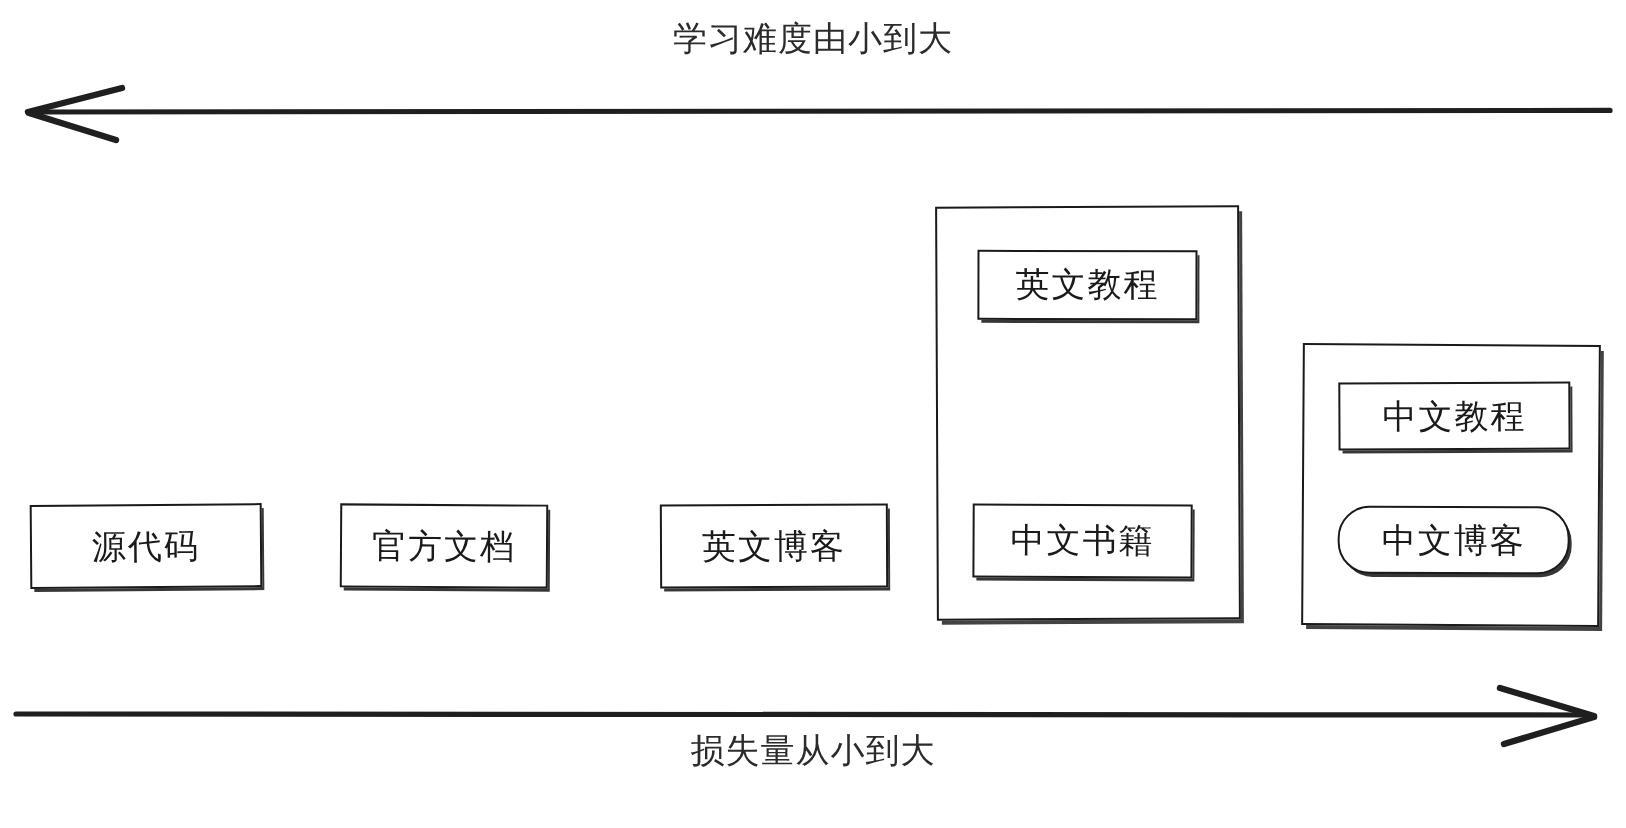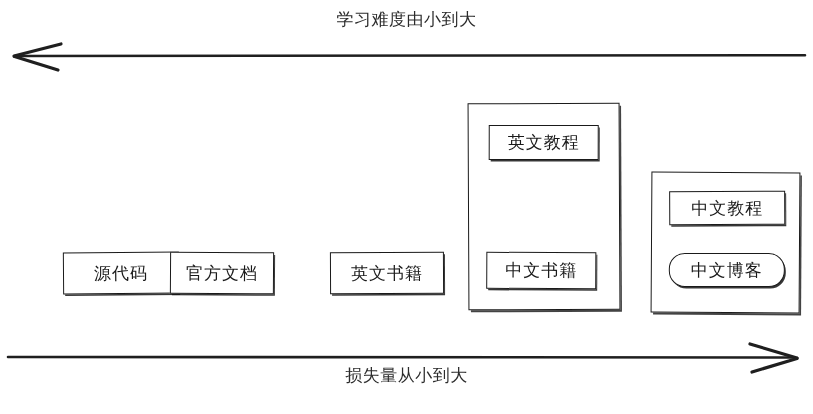--- a/index.html
+++ b/index.html
@@ -88,30 +88,30 @@
     <path d="M 14 24 L 61 12" stroke="#1f1f1f" stroke-width="3.2" fill="none" stroke-linecap="round"></path>
     <path d="M 14.5 24.5 L 58 38" stroke="#1f1f1f" stroke-width="3.2" fill="none" stroke-linecap="round"></path>
   </svg>
 
   <svg class="arrow-svg" id="bottom-arrow" width="813" height="48">
     <path d="M 8 24 L 795 24.5" stroke="#1f1f1f" stroke-width="2.6" fill="none" stroke-linecap="round"></path>
     <path d="M 797 25 L 750 11" stroke="#1f1f1f" stroke-width="3.2" fill="none" stroke-linecap="round"></path>
     <path d="M 797 25.5 L 752 39" stroke="#1f1f1f" stroke-width="3.2" fill="none" stroke-linecap="round"></path>
   </svg>
 
-  <div class="node-box skew-a" style="left:15px; top:252px; width:116px; height:42px;margin-left:48px;">
+  <div class="node-box skew-a" style="left:15px; top:252px; width:116px; height:42px;">
     <span>源代码</span>
   </div>
 
   <div class="node-box skew-b" style="left:170px; top:252px; width:104px; height:42px;">
     <span>官方文档</span>
   </div>
 
   <div class="node-box skew-c" style="left:330px; top:252px; width:114px; height:42px;">
-    <span>英文书籍</span>
+    <span>英文博客</span>
   </div>
 
   <div class="group-box skew-c" style="left:468px; top:103px; width:152px; height:207px;">
     <div class="node-box skew-b" style="left:20px; top:21px; width:110px; height:35px;">
       <span>英文教程</span>
     </div>
     <div class="node-box skew-d" style="left:17px; top:148px; width:110px; height:37px;">
       <span>中文书籍</span>
     </div>
   </div>

